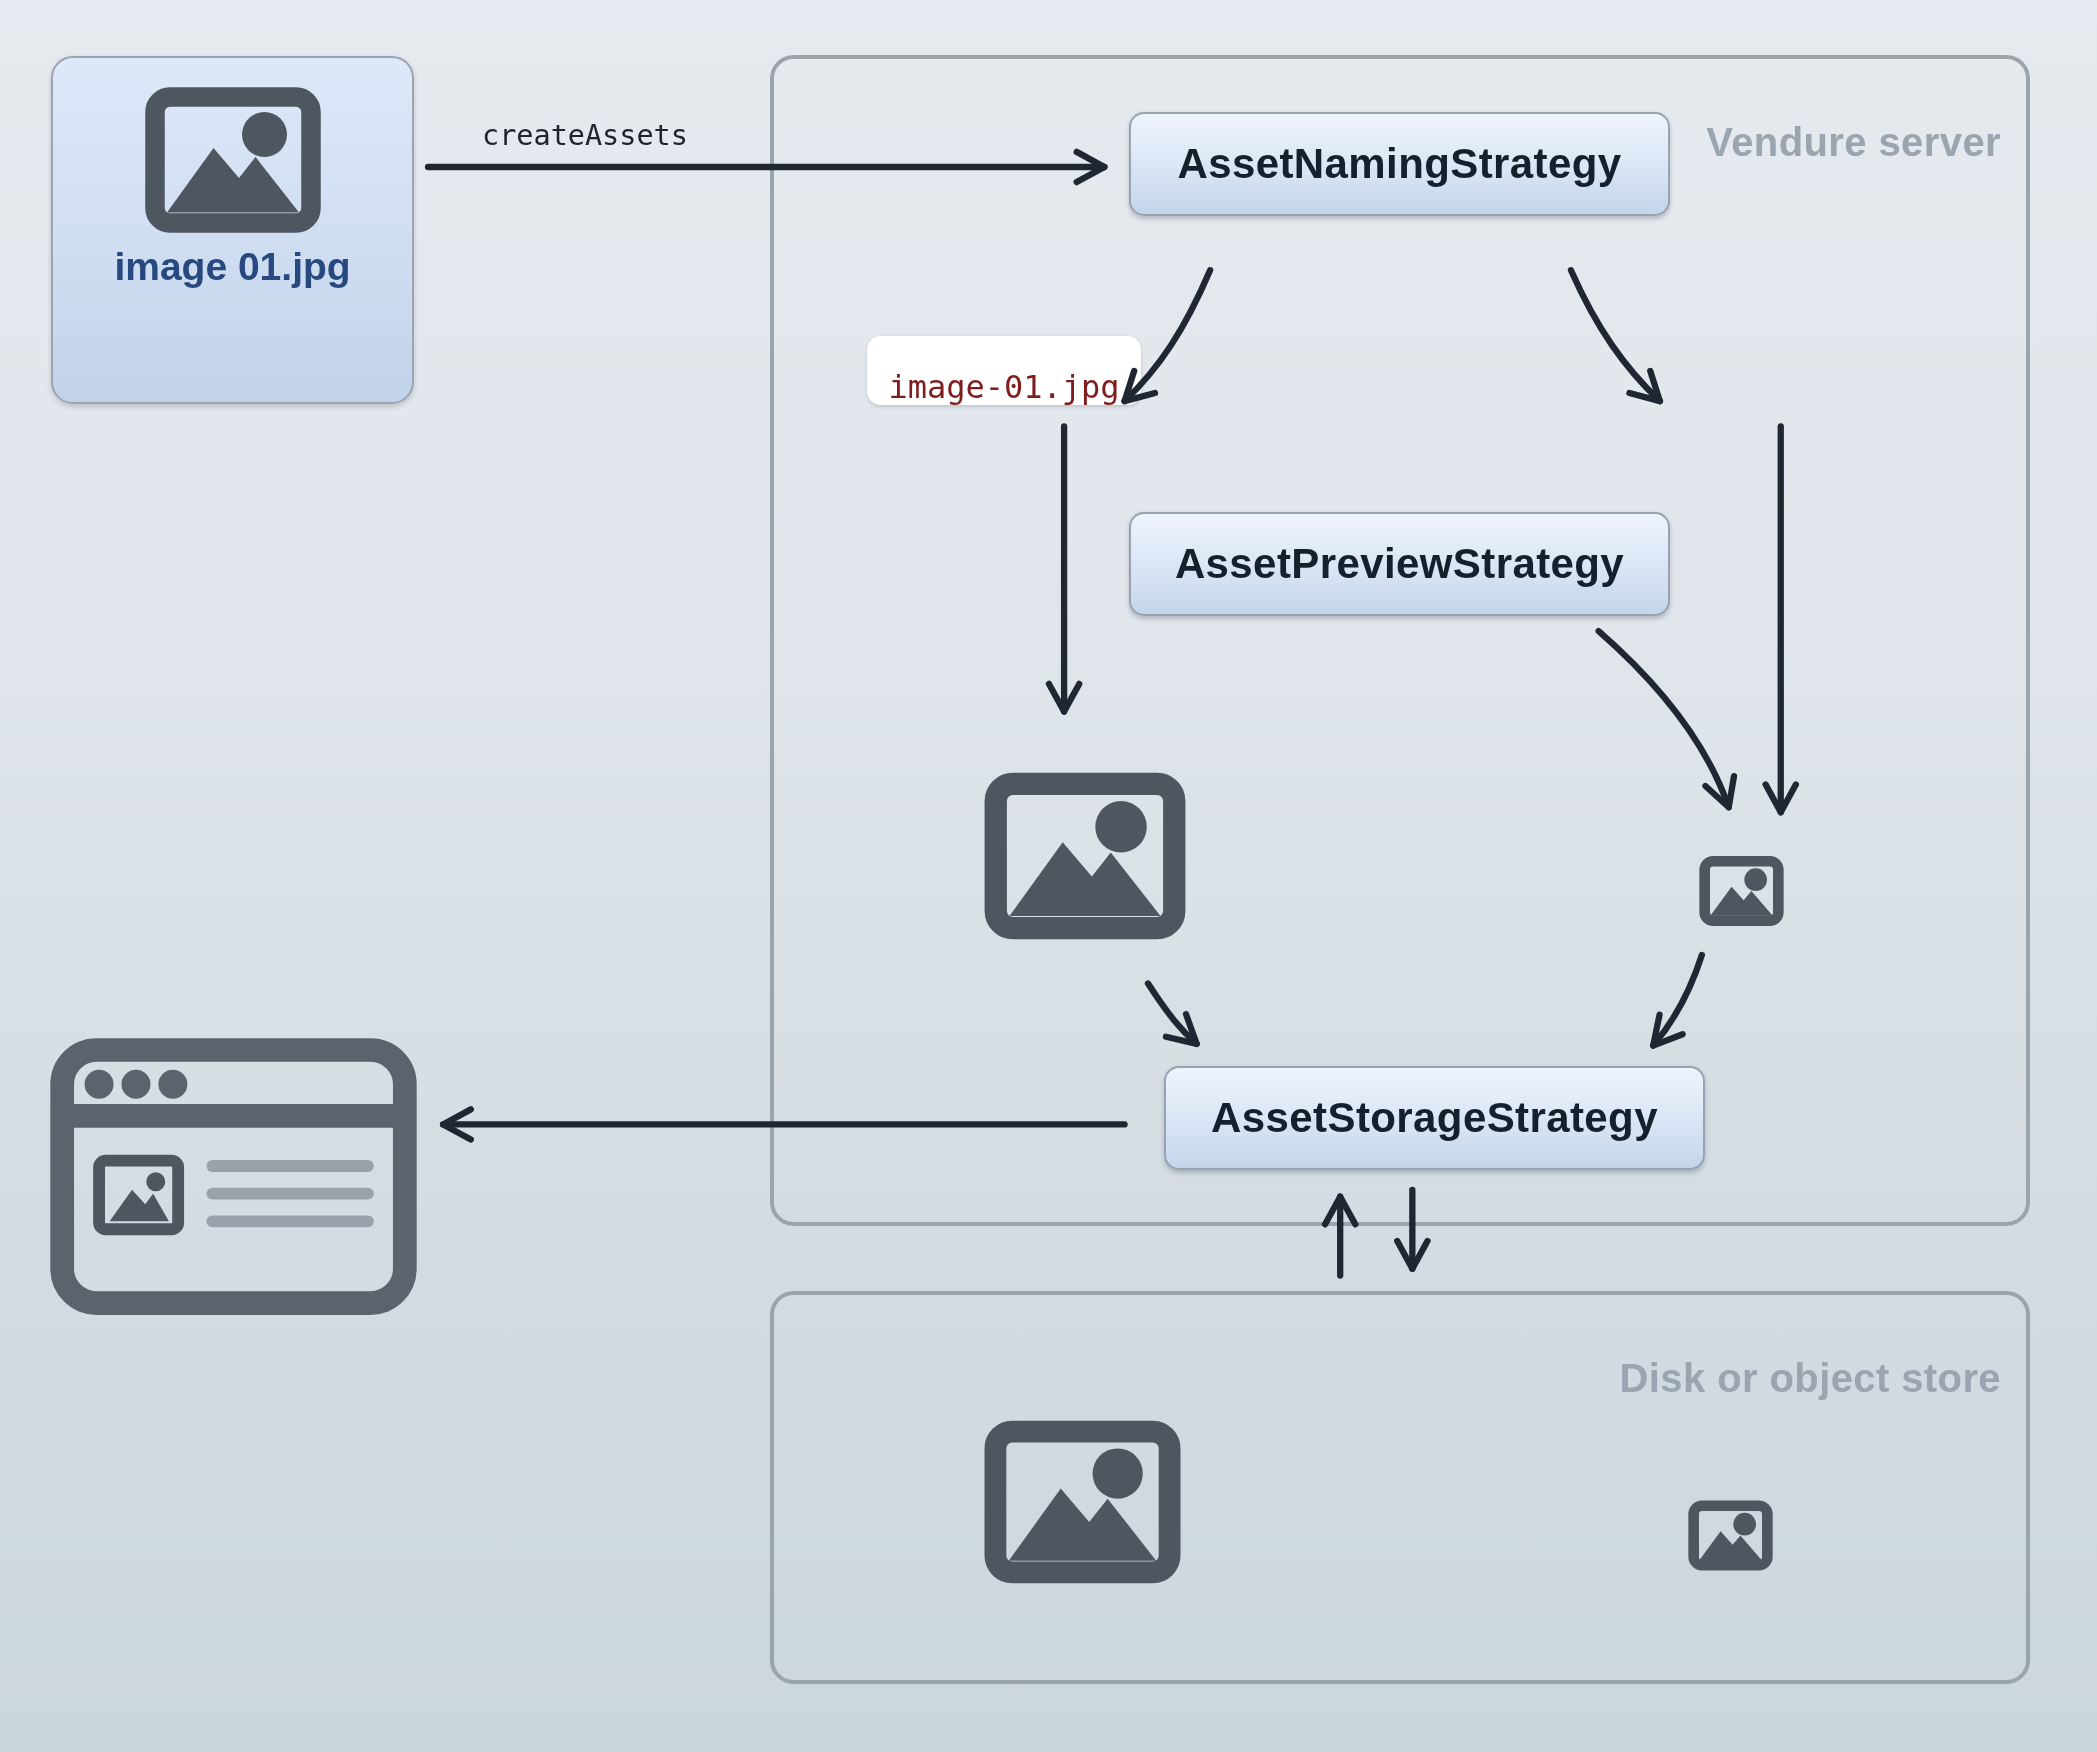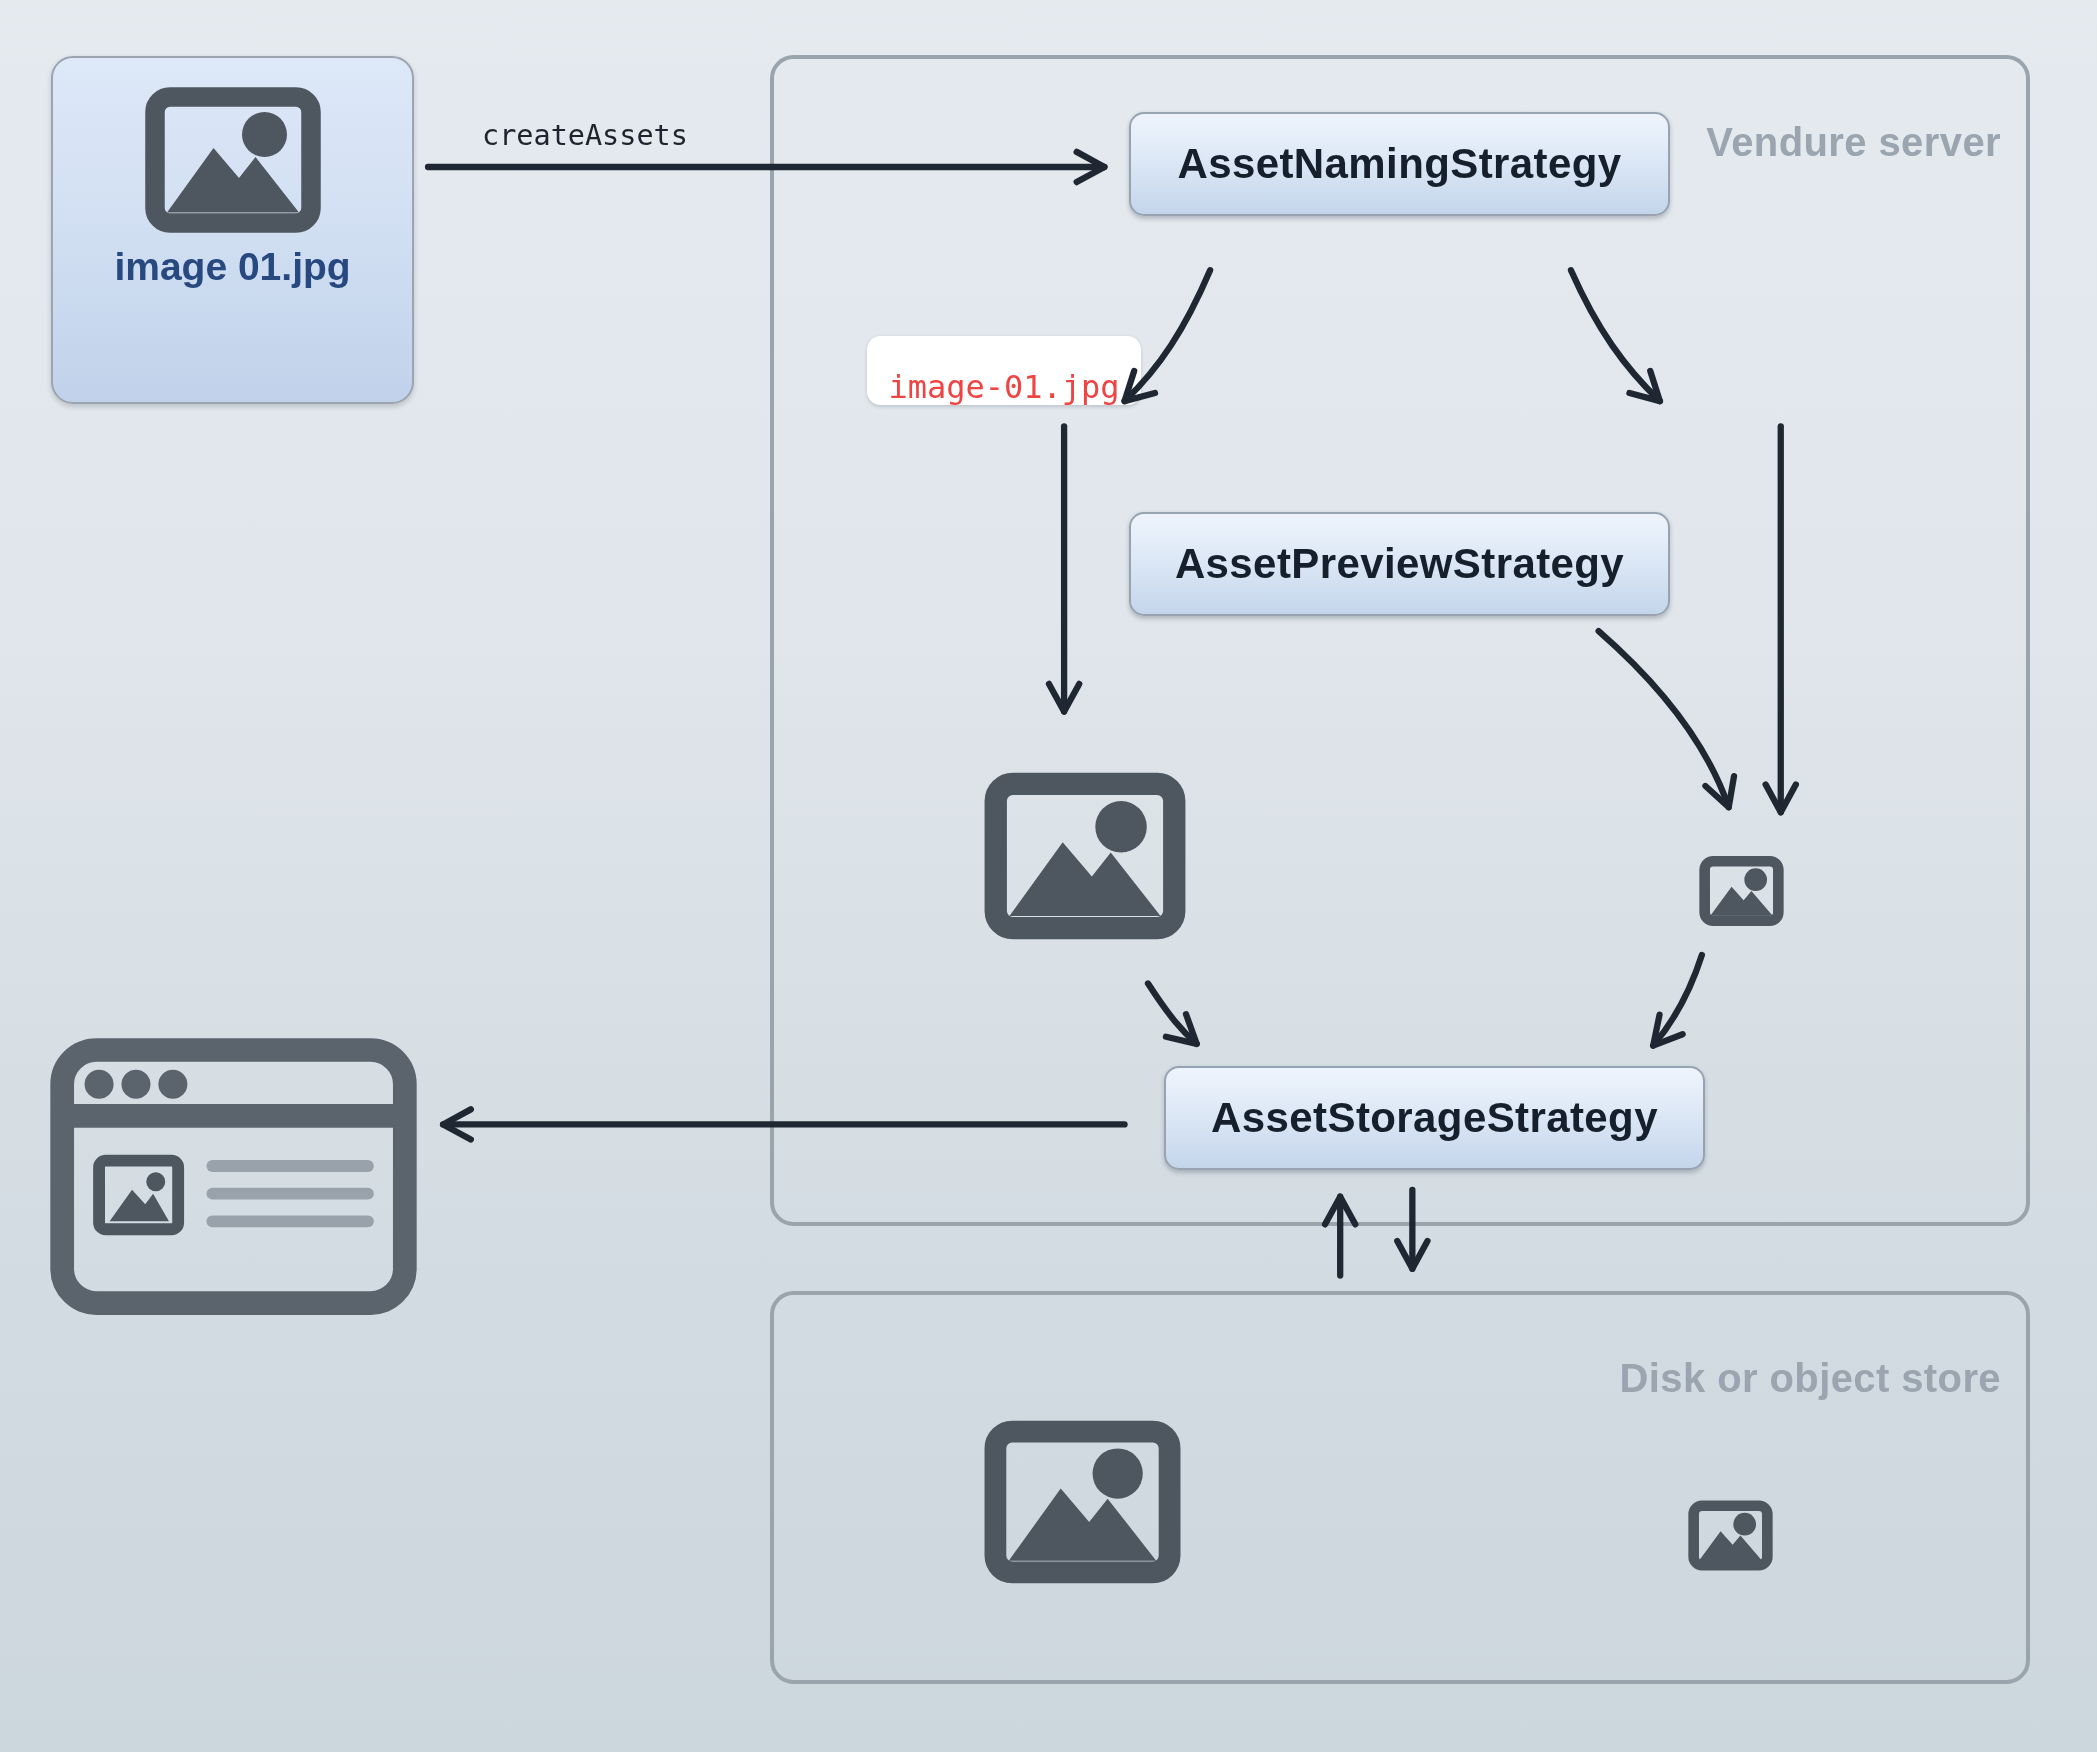--- a/index.html
+++ b/index.html
@@ -60,21 +60,21 @@
     border-radius: 13.4px;
     box-shadow: 0 1.7px 3.4px rgba(40,50,65,0.18);
     display: flex;
     align-items: center;
     justify-content: center;
     box-sizing: border-box;
   }
   .file-chip span {
     font-family: "DejaVu Sans Mono", "Liberation Mono", monospace;
     font-size: 32px;
-    color: #ef4444;
+    color: #7f1d1d;
     white-space: nowrap;
     margin-top: 32px;
   }
 
   
   .source-card {
     position: absolute;
     left: 51px; top: 56px;
     width: 363px; height: 348px;
     border: 2.5px solid #9ba4af;

